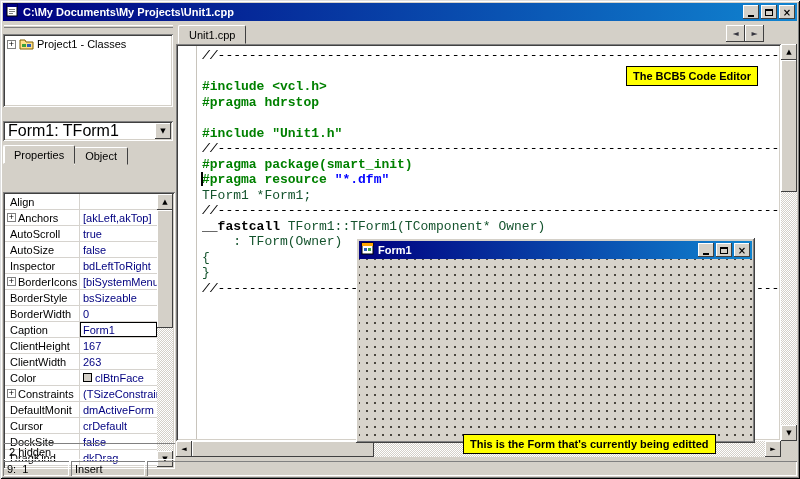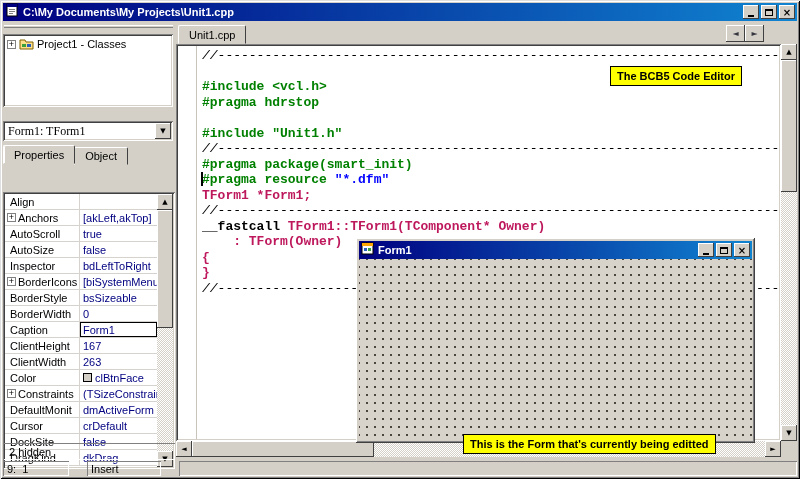--- a/index.html
+++ b/index.html
@@ -40,21 +40,21 @@
     background: repeating-linear-gradient(180deg,#fff 0 1px,#d4d0c8 1px 2px,#808080 2px 3px,#d4d0c8 3px 7px); }
   .tree-box { position:absolute; left:0; top:11px; width:170px; height:73px; overflow:hidden; }
   .tree-item { display:flex; align-items:center; gap:3px; margin:4px 0 0 4px; font-size:11px; }
   .expand-box { display:inline-flex; align-items:center; justify-content:center;
     width:9px; height:9px; border:1px solid #808080; background:#fff;
     font:9px/7px "Liberation Sans",sans-serif; color:#000; flex:none; }
   .tree-icon svg { display:block; }
 
   .combo { position:absolute; left:0; top:98px; width:170px; height:20px;
            display:flex; align-items:center; }
-  .combo-text { flex:1; font-size:12px; margin-left:5px; white-space:nowrap; overflow:hidden;font-family:Liberation Serif, serif; }
+  .combo-text { flex:1; font-size:16px; margin-left:5px; white-space:nowrap; overflow:hidden; }
   .combo-btn { width:16px; height:16px; margin-right:2px; display:flex; align-items:center;
     justify-content:center; font:7px "DejaVu Sans",sans-serif; color:#000; }
 
   .oi-tabs { position:absolute; left:0; top:122px; height:19px; display:flex;align-items:center; }
   .tab { font-size:11px; padding:3px 10px 2px; background:#d4d0c8;
     border:1px solid; border-color:#fff #404040 #d4d0c8 #fff; border-radius:2px 2px 0 0;
     position:relative; }
   .tab.active { z-index:2; box-shadow: inset 1px 0 0 #fff; }
   .tab.inactive { margin-top:2px; padding-top:2px; z-index:1; margin-left:-1px; }
 
@@ -100,21 +100,21 @@
     font:8px "DejaVu Sans",sans-serif; color:#35353f; }
 
   .editor { position:absolute; left:0; top:21px; width:605px; height:397px; overflow:hidden; }
   .gutter-line { position:absolute; left:20px; top:2px; bottom:2px; width:1px; background:#c8c4bc; }
   .code { position:absolute; left:26px; top:4px; right:2px; bottom:2px; overflow:hidden; }
   .code-line { height:15.5px; white-space:pre; font:13px/15.5px "Liberation Mono", monospace; color:#000; }
   .tok-comment { color:#000; font-style:italic; }
   .tok-preproc { color:#008000; font-weight:bold; }
   .tok-string  { color:#0000ff; font-weight:bold; }
   .tok-keyword { color:#000; font-weight:bold; }
-  .tok-plain   { color:#be185d;font-weight:bold; }
+  .tok-plain   { color:#14532d; }
   .caret { position:absolute; left:25px; top:128px; width:2px; height:14px; background:#000; }
 
   .editor-sb-v { left:605px; top:21px; height:397px; }
   .editor-sb-v .sb-thumb-v { top:16px; height:132px; }
   .editor-sb-h { left:0; top:418px; width:605px; }
   .editor-sb-h .sb-thumb-h { left:16px; width:182px; }
   .sb-corner { position:absolute; left:605px; top:418px; width:16px; height:16px; background:#d4d0c8; }
 
   
   .form-window { position:absolute; left:180px; top:215px; width:399px; height:205px;
@@ -126,27 +126,27 @@
     display:flex; align-items:center; padding:0 2px; }
   .form-title { color:#fff; font-size:11px; font-weight:bold; margin-left:4px; flex:1; }
   .form-client { position:absolute; left:3px; top:21px; right:3px; bottom:3px;
     background-color:#d7d3cb;
     background-image: radial-gradient(circle, #4a463f 0.9px, transparent 1.05px);
     background-size:8px 8px; background-position:4px 4px; }
 
   
   .tooltip { position:absolute; background:#ffff00; border:1px solid #000; color:#000;
     font: bold 11px "Liberation Sans", sans-serif; padding:3px 6px; white-space:nowrap; z-index:30; }
-  .tt-code { left:434px; top:43px; }
+  .tt-code { left:450px; top:43px; }
   .tt-form { left:287px; top:411px; z-index:31; }
   .tt-oi   { left:48px; top:176px; }
 
   
   .status-bar { position:absolute; left:3px; top:460px; right:3px; height:16px;
-    display:flex; gap:18px; align-items:stretch; padding-top:1px; }
+    display:flex; gap:2px; align-items:stretch; padding-top:1px; }
   .sb-panel { display:flex; align-items:center; font-size:11px; color:#000;
     padding-left:4px; white-space:pre; }
   .sb-panel.p1 { width:66px; flex:none; }
   .sb-panel.p2 { width:74px; flex:none; }
   .sb-panel.p3 { flex:1; }
 </style>
 </head>
 <body>
 
 <div class="window">

